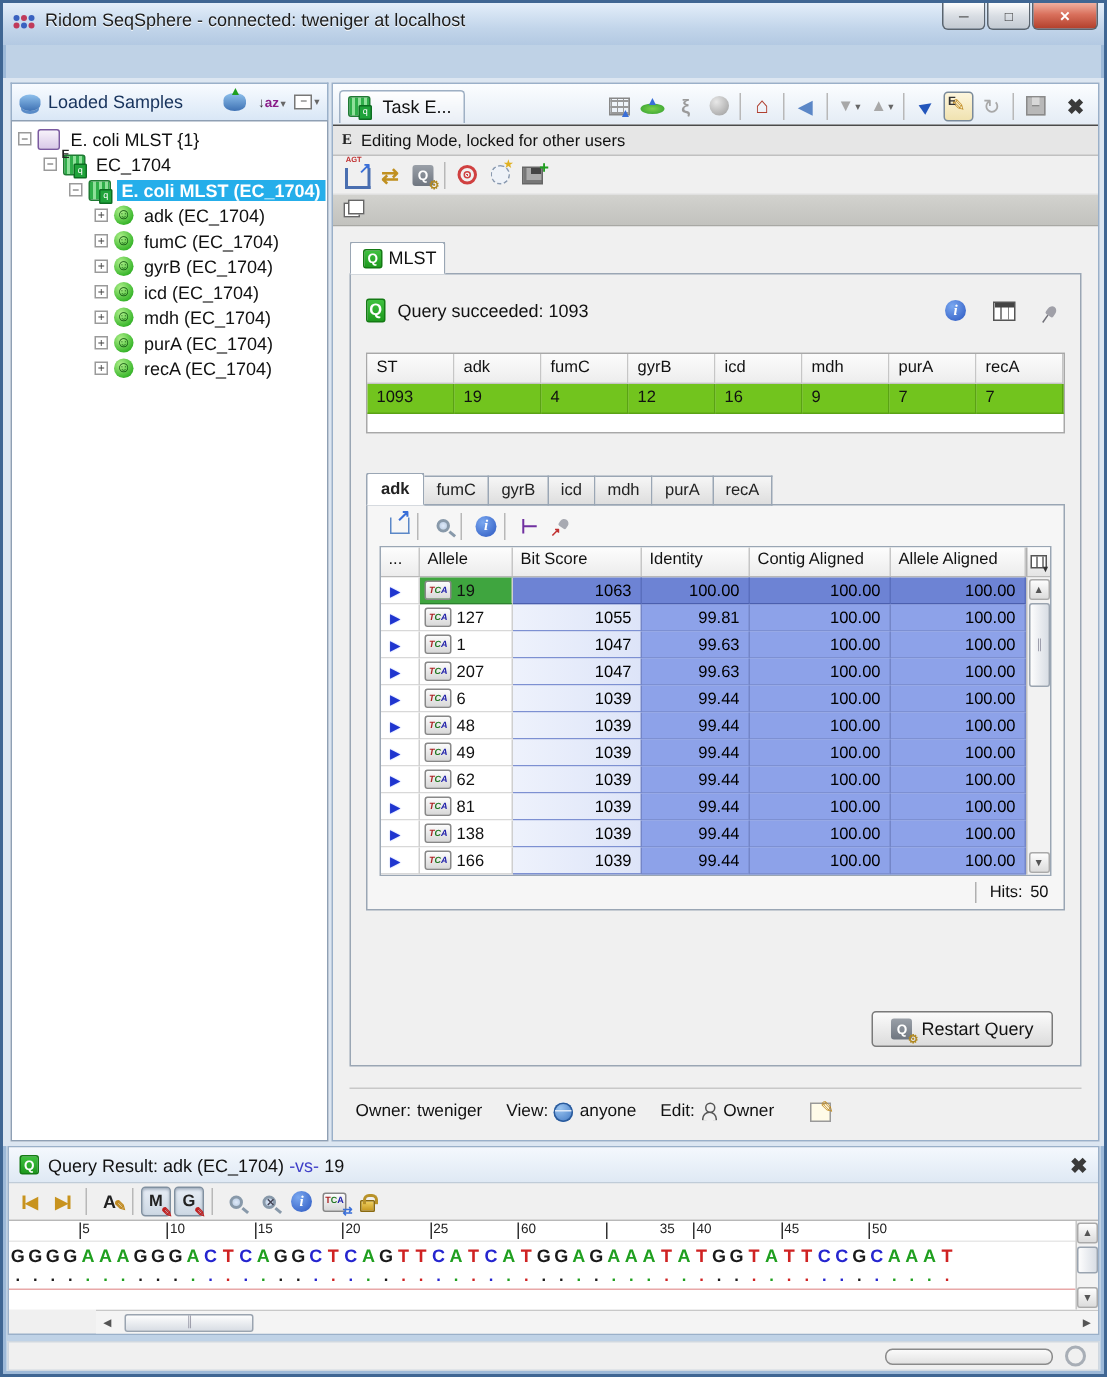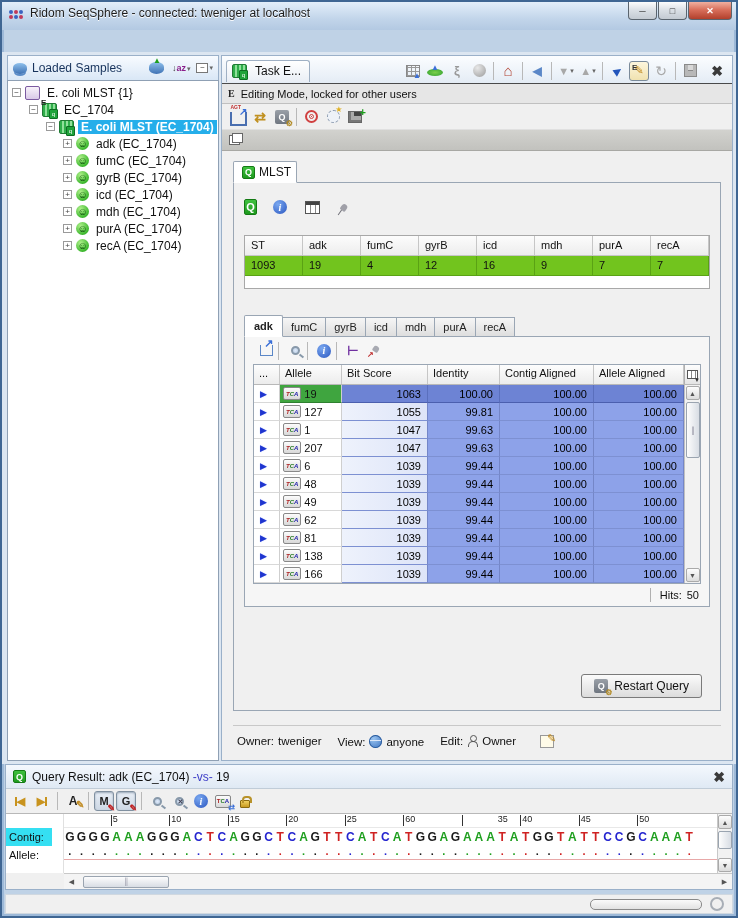--- a/index.html
+++ b/index.html
@@ -144,21 +144,21 @@
   .vscroll{width:16px;background:#f2f2f2;border-left:1px solid #c0c0c0;display:flex;flex-direction:column;align-items:center}
   .sbtn{width:14px;height:14px;margin:1px 0;background:linear-gradient(#fdfdfd,#dcdcdc);border:1px solid #aaa;border-radius:2px;font-size:7px;color:#555;display:flex;align-items:center;justify-content:center}
   .vthumb{width:14px;height:56px;background:linear-gradient(90deg,#fdfdfd,#d8dde4);border:1px solid #9aa4b0;border-radius:2px;margin:1px 0;display:flex;align-items:center;justify-content:center;font-size:7px;color:#889;letter-spacing:-1px}
   .hits-row{height:22px;display:flex;align-items:center;justify-content:flex-end;padding:0 10px;font-size:11px;gap:5px}
   .hits-sep{width:1px;height:14px;background:#b0b0b0;margin-right:4px}
   .restart-row{margin-top:auto;display:flex;justify-content:flex-end;padding:10px 8px 0 0}
   .restart-btn{display:flex;align-items:center;gap:6px;height:24px;padding:0 12px;border:1px solid #7a7a7a;border-radius:3px;background:linear-gradient(#fbfbfb,#dcdcdc);font-size:12px}
   .divider{height:1px;background:#c8c8c8;margin:14px 0 0 0}
   
   .owner-row{height:30px;display:flex;align-items:center;gap:6px;padding:0 4px;font-size:11.5px}
-  .owner-row .grp{display:flex;align-items:flex-end;gap:4px;margin-right:10px}
+  .owner-row .grp{display:flex;align-items:flex-start;gap:4px;margin-right:10px}
   .i-globe{width:13px;height:13px;border-radius:50%;background:radial-gradient(circle at 35% 30%,#9ac4f0,#3a72c0);box-shadow:inset 0 0 0 1px #2a5a9a;position:relative}
   .i-globe::after{content:"";position:absolute;left:1px;right:1px;top:5px;height:1px;background:#dce8f8}
   .i-person{width:11px;height:12px;position:relative}
   .i-person::before{content:"";position:absolute;top:0;left:3px;width:5px;height:5px;border:1px solid #555;border-radius:50%}
   .i-person::after{content:"";position:absolute;bottom:0;left:1px;width:8px;height:5px;border:1px solid #555;border-bottom:none;border-radius:5px 5px 0 0}
   .i-note{width:14px;height:13px;background:#fffbe8;border:1px solid #999;position:relative;margin-left:8px}
   .i-note::after{content:"✎";position:absolute;right:-3px;top:-4px;color:#c08a20;font-size:11px}
   
   .bottom-panel{position:absolute;top:762px;left:3px;right:3px;height:126px;border:1px solid #9ab0c9;background:#f0f0f0;display:flex;flex-direction:column}
   .bp-header{height:24px;background:linear-gradient(#f4f8fd,#dfe9f4);border-bottom:1px solid #c0ccd8;display:flex;align-items:center;gap:6px;padding:0 7px;font-size:12px}
@@ -382,20 +382,21 @@
       <div class="qrcontent">
         <div>
           <span class="mlst-tab">
             <span class="qicon">Q</span>
             <span>MLST</span>
           </span>
         </div>
         <div class="mlst-panel" style="flex:1">
           <div class="status-row">
             <span class="qicon">Q</span>
+            <span class="status-text">Query succeeded: 1093</span>
             <span class="st-ic">
                 <span class="i-info">i</span>
               </span>
             <span class="st-ic">
                 <span class="i-table"></span>
               </span>
             <span class="st-ic">
                 <span class="i-pin"></span>
               </span>
           </div>
@@ -742,24 +743,20 @@
             <span style="color:#aa2222">T</span>
             <span style="color:#227722">C</span>
             <span style="color:#2222aa">A</span>
           </span>
         </span>
       <span class="bt">
           <span class="i-lock"></span>
         </span>
     </div>
     <div class="align-area">
-      <div class="align-labels">
-        <div class="lab contig">Contig:</div>
-        <div class="lab">Allele:</div>
-      </div>
       <div class="align-tracks">
         <div class="ruler">
             <span class="tick" style="left: 46.8px;"></span>
             <span class="tick-label" style="left: 48.8px;">5</span>
             <span class="tick" style="left: 105.3px;"></span>
             <span class="tick-label" style="left: 107.3px;">10</span>
             <span class="tick" style="left: 163.8px;"></span>
             <span class="tick-label" style="left: 165.8px;">15</span>
             <span class="tick" style="left: 222.3px;"></span>
             <span class="tick-label" style="left: 224.3px;">20</span>

